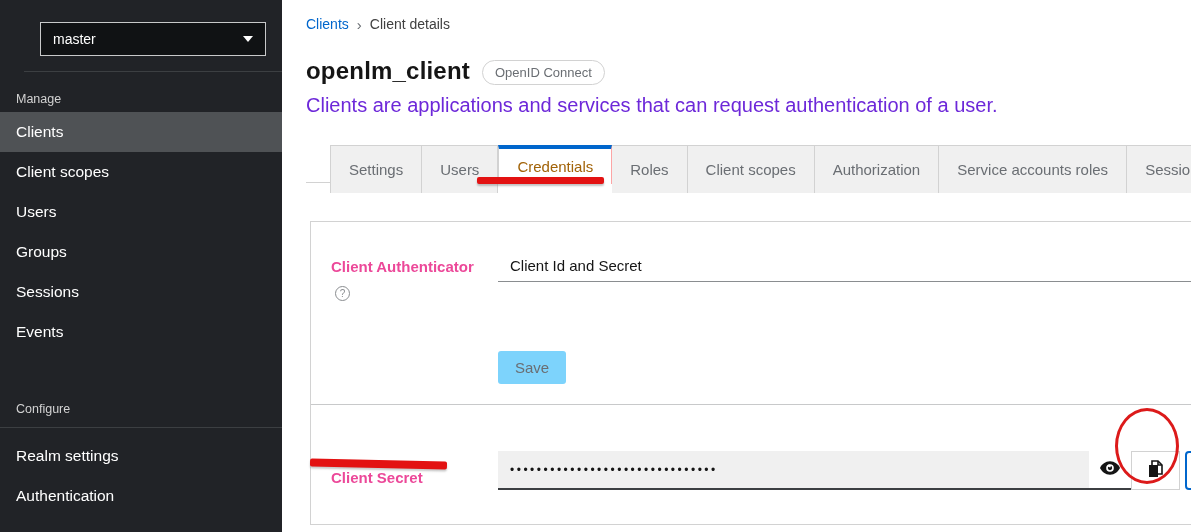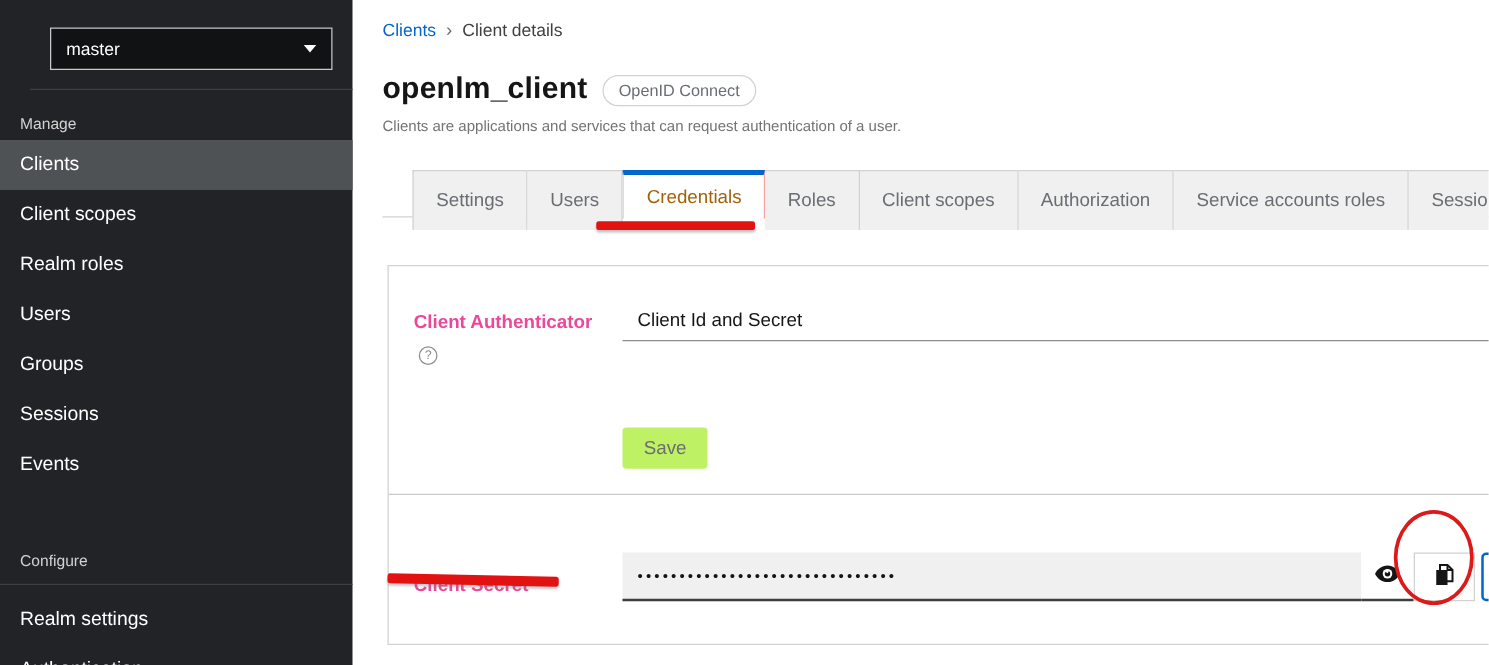--- a/index.html
+++ b/index.html
@@ -48,21 +48,21 @@
   .breadcrumb a { color:#0066cc; text-decoration:none; cursor:pointer; }
   .crumb-sep { color:#6a6e73; font-size:15px; line-height:1; }
   .crumb-current { color:#404040; }
 
   .title-row { margin-top:25px; display:flex; align-items:flex-end; gap:12px; }
   .page-title { font-size:24px; font-weight:700; color:#151515; letter-spacing:0.2px; }
   .type-badge {
     border:1px solid #d2d2d2; border-radius:30px; color:#6a6e73;
     font-size:13px; padding:4px 12px; background:#fff; white-space:nowrap;
   }
-  .page-desc { margin-top:9px; font-size:12px; color:#737373; }
+  .page-desc { margin-top:9px; font-size:20px; color:#6d28d9; }
 
   
   .tabs-row {
     margin-top:28px; display:flex; align-items:flex-start;
     height:38px; border-bottom:1px solid #d2d2d2;
   }
   .tab {
     flex:0 0 auto; height:48px; display:flex; align-items:center;
     padding:0 18px; font-size:15px; color:#6a6e73; background:#f0f0f0;
     border-right:1px solid #d2d2d2; border-top:1px solid #d2d2d2; cursor:pointer;
@@ -90,21 +90,21 @@
     color:#8a8d90; font-size:10px; margin-top:11px; margin-left:4px; cursor:pointer;
   }
   .help-icon::after { content:"?"; }
   .select-box {
     height:32px; border-bottom:1px solid #8a8d90; background:#fff;
     font-size:15px; color:#151515; display:flex; align-items:center;
     padding-left:12px; cursor:pointer; width:100%;
   }
   .save-row { margin-top:50px; }
   .save-btn {
-    background:#bef264; color:#6a6e73; border:none; border-radius:3px;
+    background:#7dd3fc; color:#6a6e73; border:none; border-radius:3px;
     font-size:15px; padding:8px 17px; font-family:inherit; cursor:pointer;
   }
   .card-divider { border-top:1px solid #c8c9ca; margin-top:20px; margin-left:-20px; }
   .secret-row { margin-top:46px; }
   .secret-label-cell { padding-top:10px; }
   .input-group { display:flex; align-items:stretch; height:39px; }
   .secret-input {
     flex:1 1 auto; min-width:0; background:#f0f0f0; border:none;
     border-bottom:2px solid #3c3f42; font-size:12px; letter-spacing:2.5px;
     color:#151515; padding:0 0 0 12px; font-family:inherit;
@@ -147,21 +147,20 @@
       <div class="realm-selector">
         <span class="realm-label">master</span>
         <span class="caret-down"></span>
       </div>
     </div>
 
     <div class="nav-section-label">Manage</div>
     <ul class="nav-list">
       <li class="nav-item active">Clients</li>
       <li class="nav-item">Client scopes</li>
-      <li class="nav-item">Realm roles</li>
       <li class="nav-item">Users</li>
       <li class="nav-item">Groups</li>
       <li class="nav-item">Sessions</li>
       <li class="nav-item">Events</li>
     </ul>
 
     <div class="configure-gap"></div>
     <div class="nav-section-label">Configure</div>
     <div class="nav-divider"></div>
     <ul class="nav-list configure-list">

